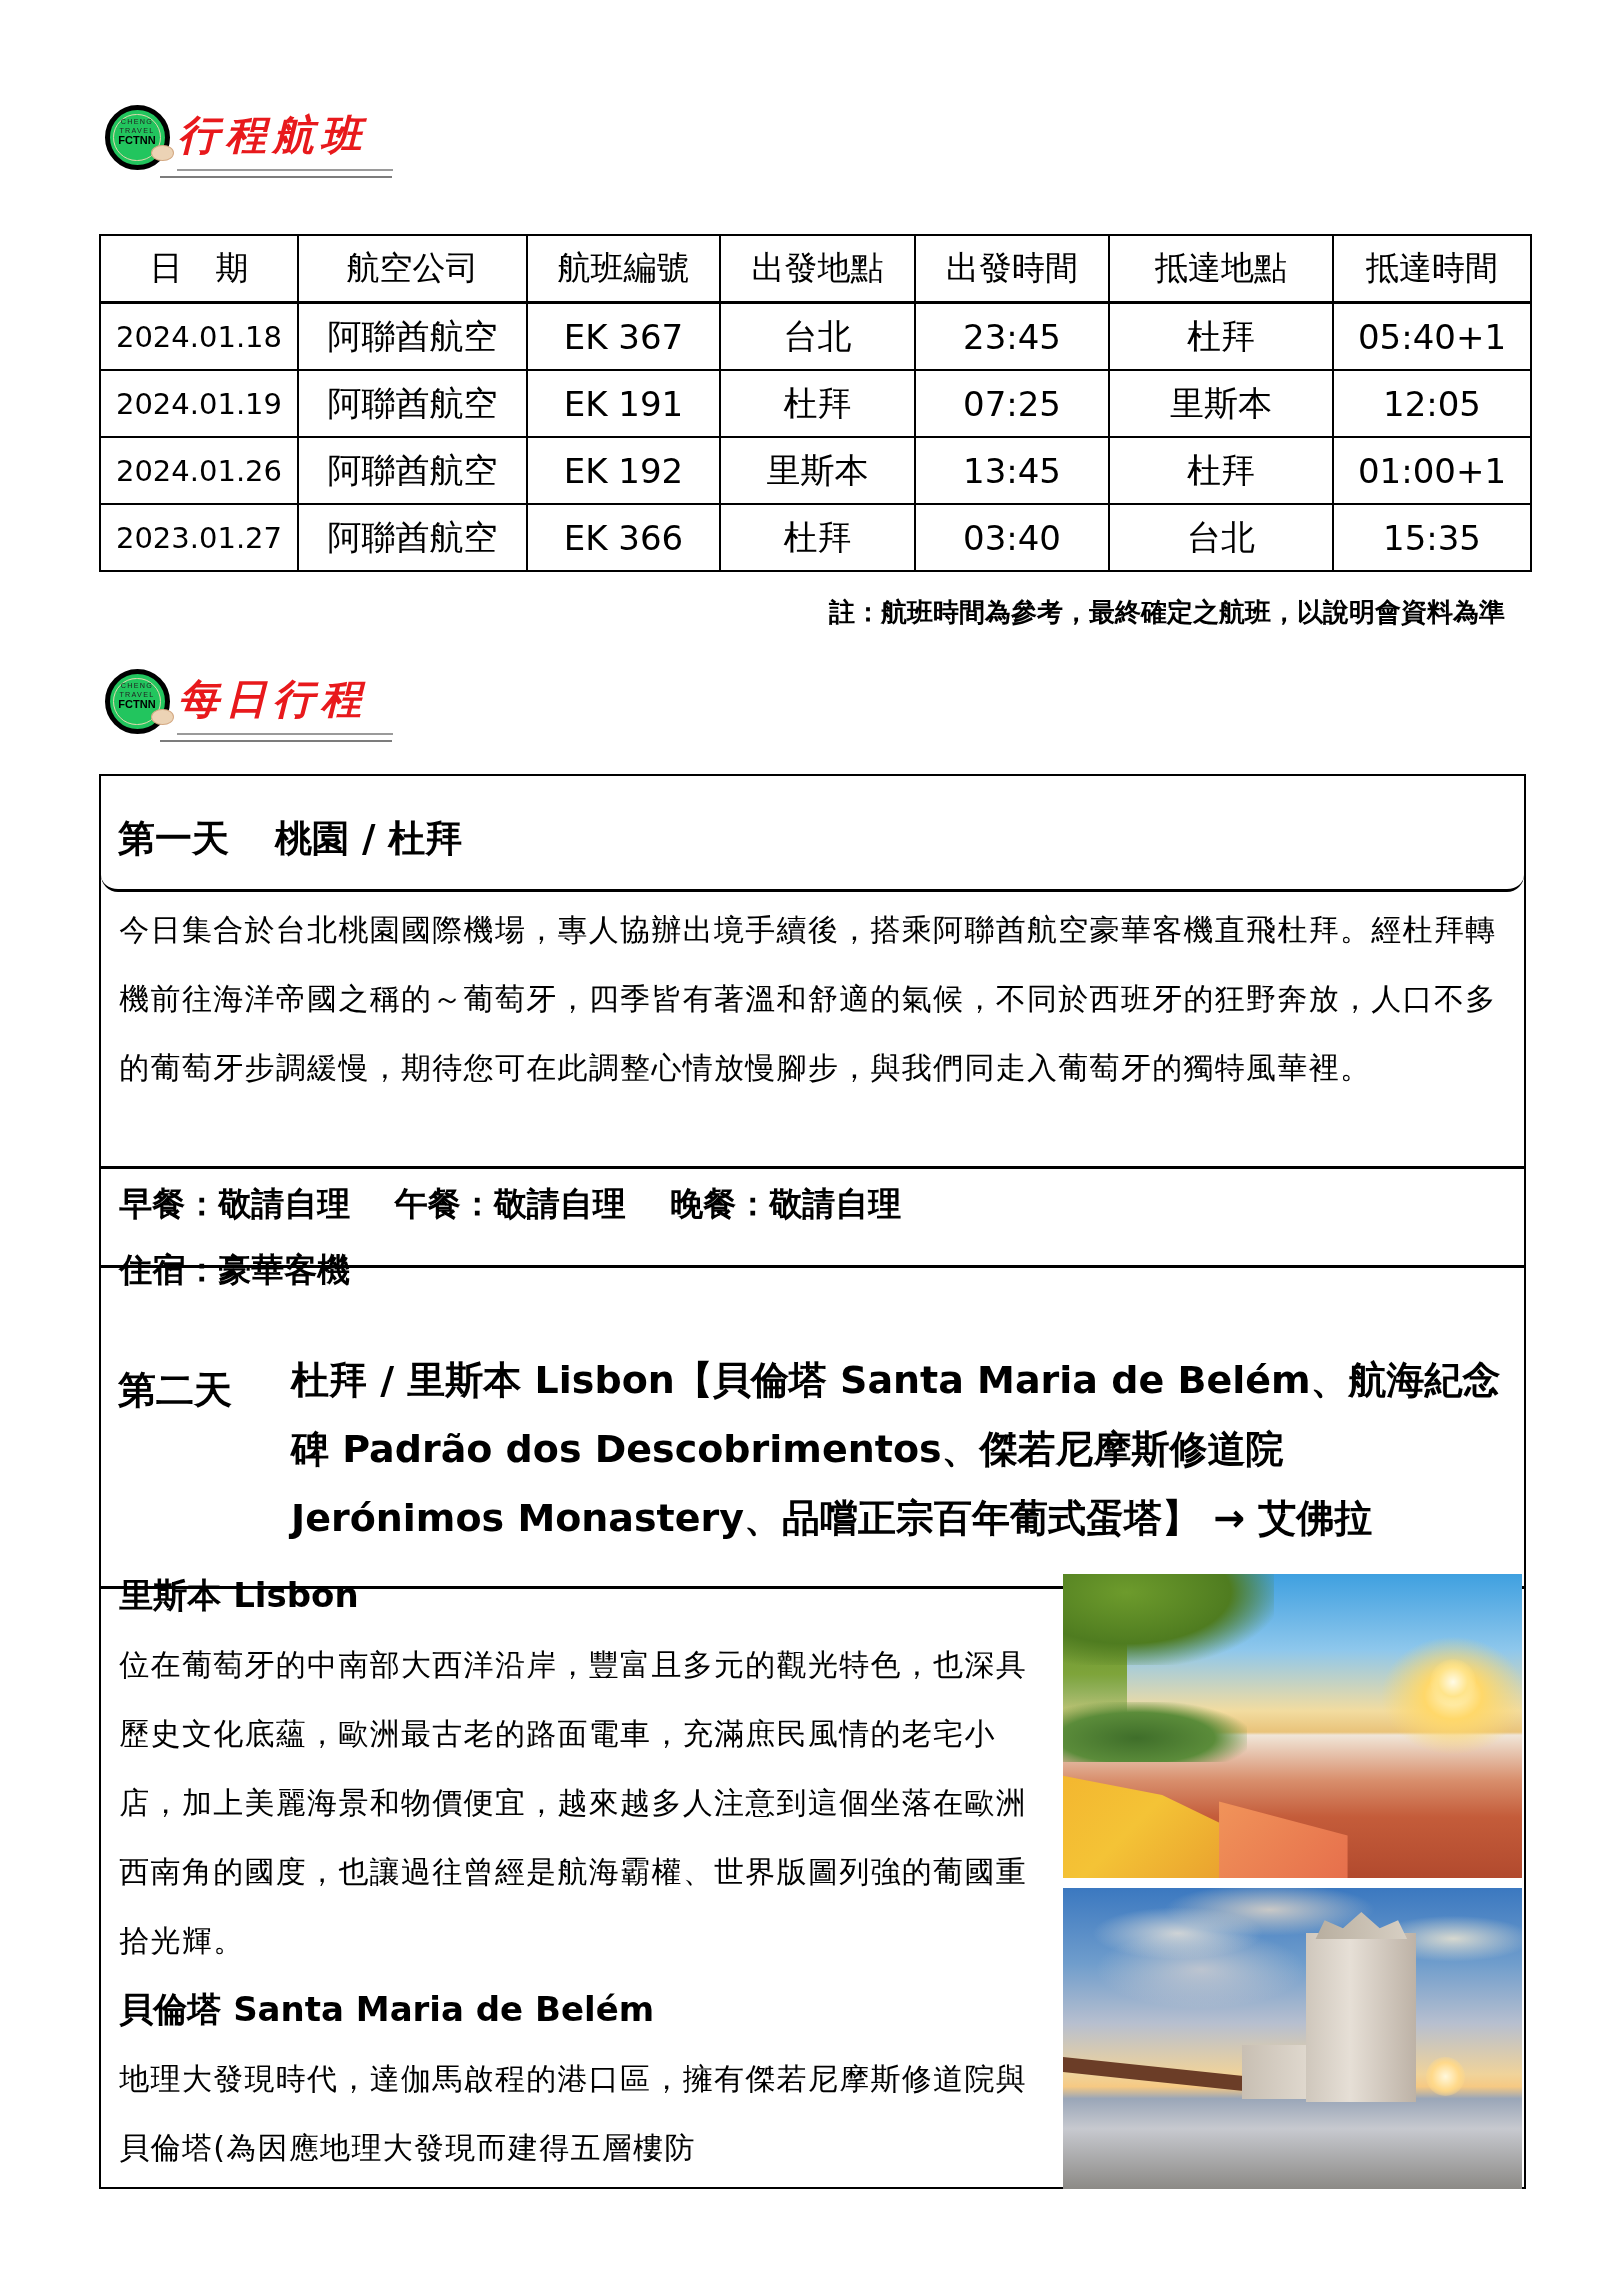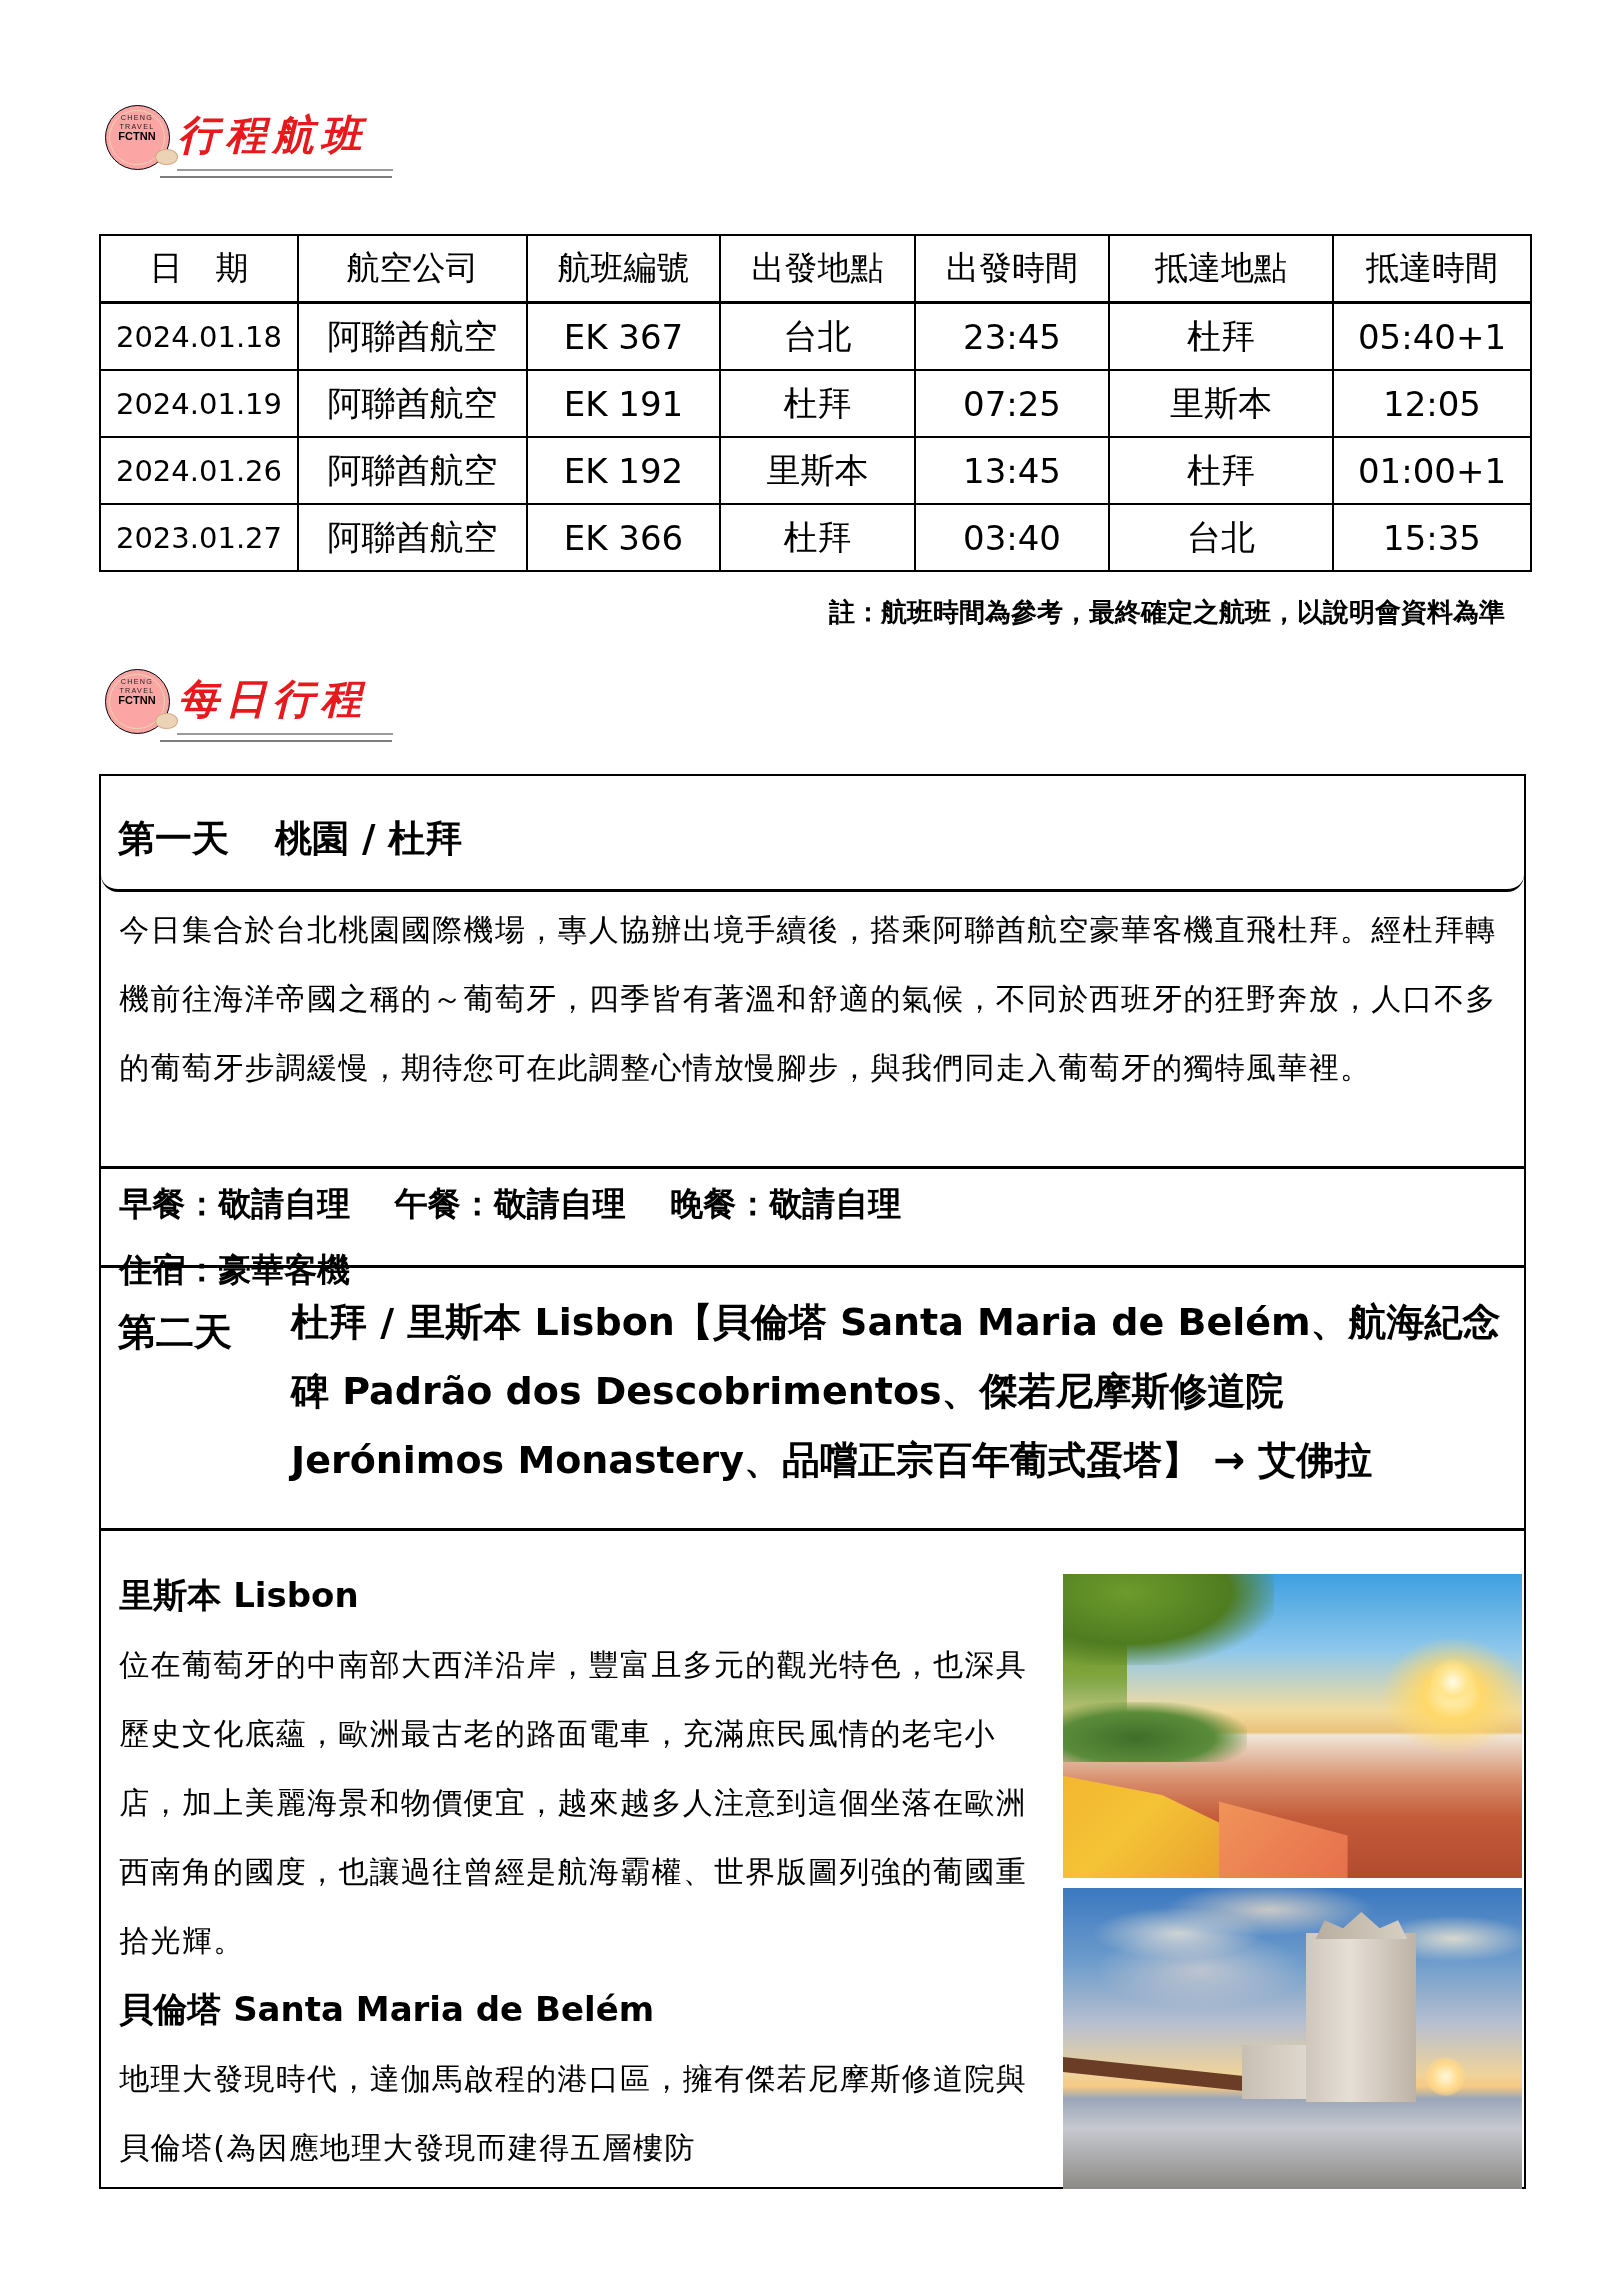--- a/index.html
+++ b/index.html
@@ -1,21 +1,21 @@
 <!DOCTYPE html>
 <html style="font-size:10.5px"><head>
 <meta charset="utf-8">
 <style>
   html, body { margin:0; padding:0; background:#ffffff; }
   body { width:1622px; height:2295px; position:relative; overflow:hidden;
          font-family:"DejaVu Sans", "Liberation Sans", sans-serif; color:#000; }
 
   .section-title { position:absolute; left:98px; height:72px; width:327px; }
   .logo { position:absolute; left:6.5px; top:0; width:65px; height:65px; border-radius:50%;
-          border:1px solid #000000; background:#fca5a5; box-sizing:border-box; }
+          border:5px solid #000000; background:#22c55e; box-sizing:border-box; }
   .logo .ring { position:absolute; left:3.9px; top:3.9px; right:3.9px; bottom:3.9px; border-radius:50%;
           border:0.7px solid #e6d9b0; }
   .logo .mark { position:absolute; left:0; right:0; top:23.6px; text-align:center;
           font-family:"Liberation Sans", sans-serif; font-weight:bold; font-size:11px; letter-spacing:0px; }
   .logo .arc { position:absolute; left:0; right:0; top:6.5px; text-align:center;
           font-family:"Liberation Sans", sans-serif; font-size:7.2px; letter-spacing:1.3px; color:#222; }
   .logo .cloud { position:absolute; right:-9.2px; bottom:3.9px; width:21px; height:14.4px; border-radius:50%;
           background:#ecd3b5; border:0.7px solid #d4a983; }
   .title-text { position:absolute; left:80px; top:2.6px; font-family:"DejaVu Serif", serif;
           font-size:41px; font-weight:bold; color:#e8191c; letter-spacing:6.5px; font-style:italic; }
@@ -178,21 +178,21 @@
 
   <div class="row" style="top:116px; height:277px;">
     <div class="body-text" style="padding-top:2.6px;">今日集合於台北桃園國際機場，專人協辦出境手續後，搭乘阿聯酋航空豪華客機直飛杜拜。經杜拜轉機前往海洋帝國之稱的～葡萄牙，四季皆有著溫和舒適的氣候，不同於西班牙的狂野奔放，人口不多的葡萄牙步調緩慢，期待您可在此調整心情放慢腳步，與我們同走入葡萄牙的獨特風華裡。</div>
   </div>
 
   <div class="row" style="top:393px; height:99px;">
     <div class="meal-text" style="padding-top:0;">早餐：敬請自理　 午餐：敬請自理　 晚餐：敬請自理</div>
     <div class="meal-text" style="margin-top:-2.6px;">住宿：豪華客機</div>
   </div>
 
-  <div class="row" style="top:500px; height:255px;">
+  <div class="row" style="top:558px; height:255px;">
     <div class="day-head" style="position:absolute; left:17px; top:31px; font-size:38px;">第二天</div>
     <div class="day-head" style="position:absolute; left:190px; right:19.6px; top:11.8px; font-size:38px; line-height:69px;">杜拜 / 里斯本 Lisbon【貝倫塔 Santa Maria de Belém、航海紀念碑 Padrão dos Descobrimentos、傑若尼摩斯修道院 Jerónimos Monastery、品嚐正宗百年葡式蛋塔】 → 艾佛拉</div>
   </div>
 
   <div style="position:absolute; left:0; top:785px; width:955px;">
     <div class="meal-text" style="font-size:34px; line-height:69px;">里斯本 Lisbon</div>
     <div class="body-text">位在葡萄牙的中南部大西洋沿岸，豐富且多元的觀光特色，也深具歷史文化底蘊，歐洲最古老的路面電車，充滿庶民風情的老宅小店，加上美麗海景和物價便宜，越來越多人注意到這個坐落在歐洲西南角的國度，也讓過往曾經是航海霸權、世界版圖列強的葡國重拾光輝。</div>
     <div class="meal-text" style="font-size:34px; line-height:69px;">貝倫塔 Santa Maria de Belém</div>
     <div class="body-text">地理大發現時代，達伽馬啟程的港口區，擁有傑若尼摩斯修道院與貝倫塔(為因應地理大發現而建得五層樓防</div>
   </div>

